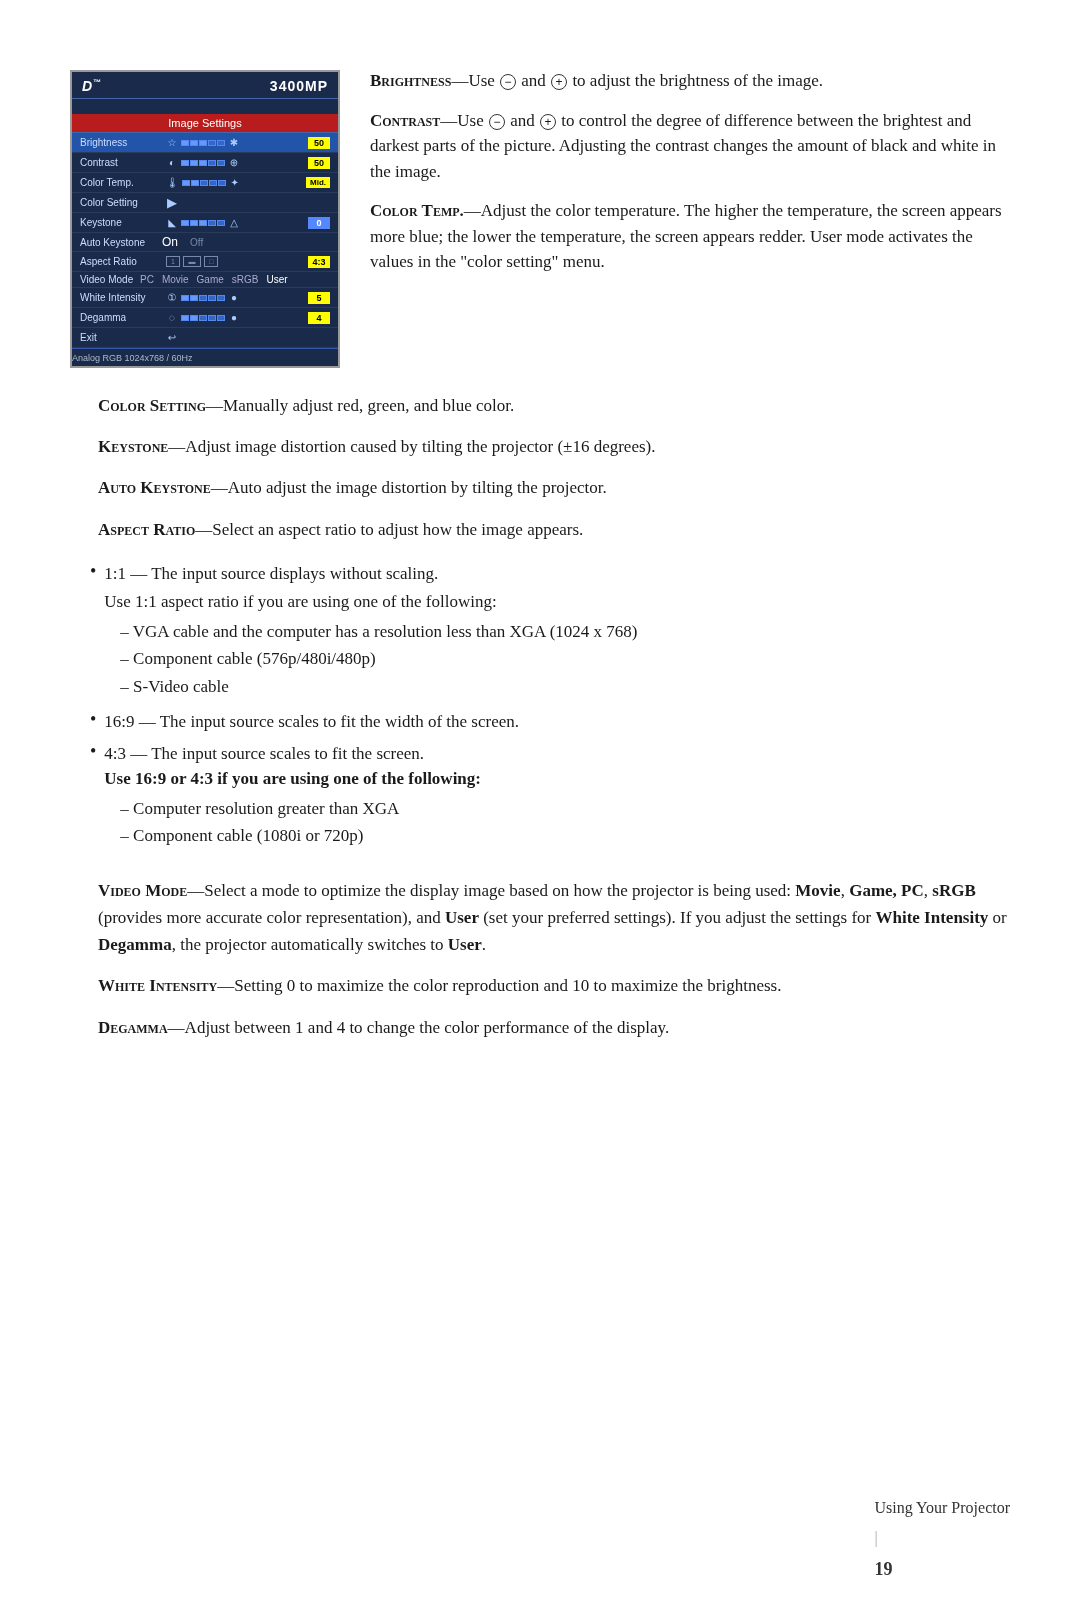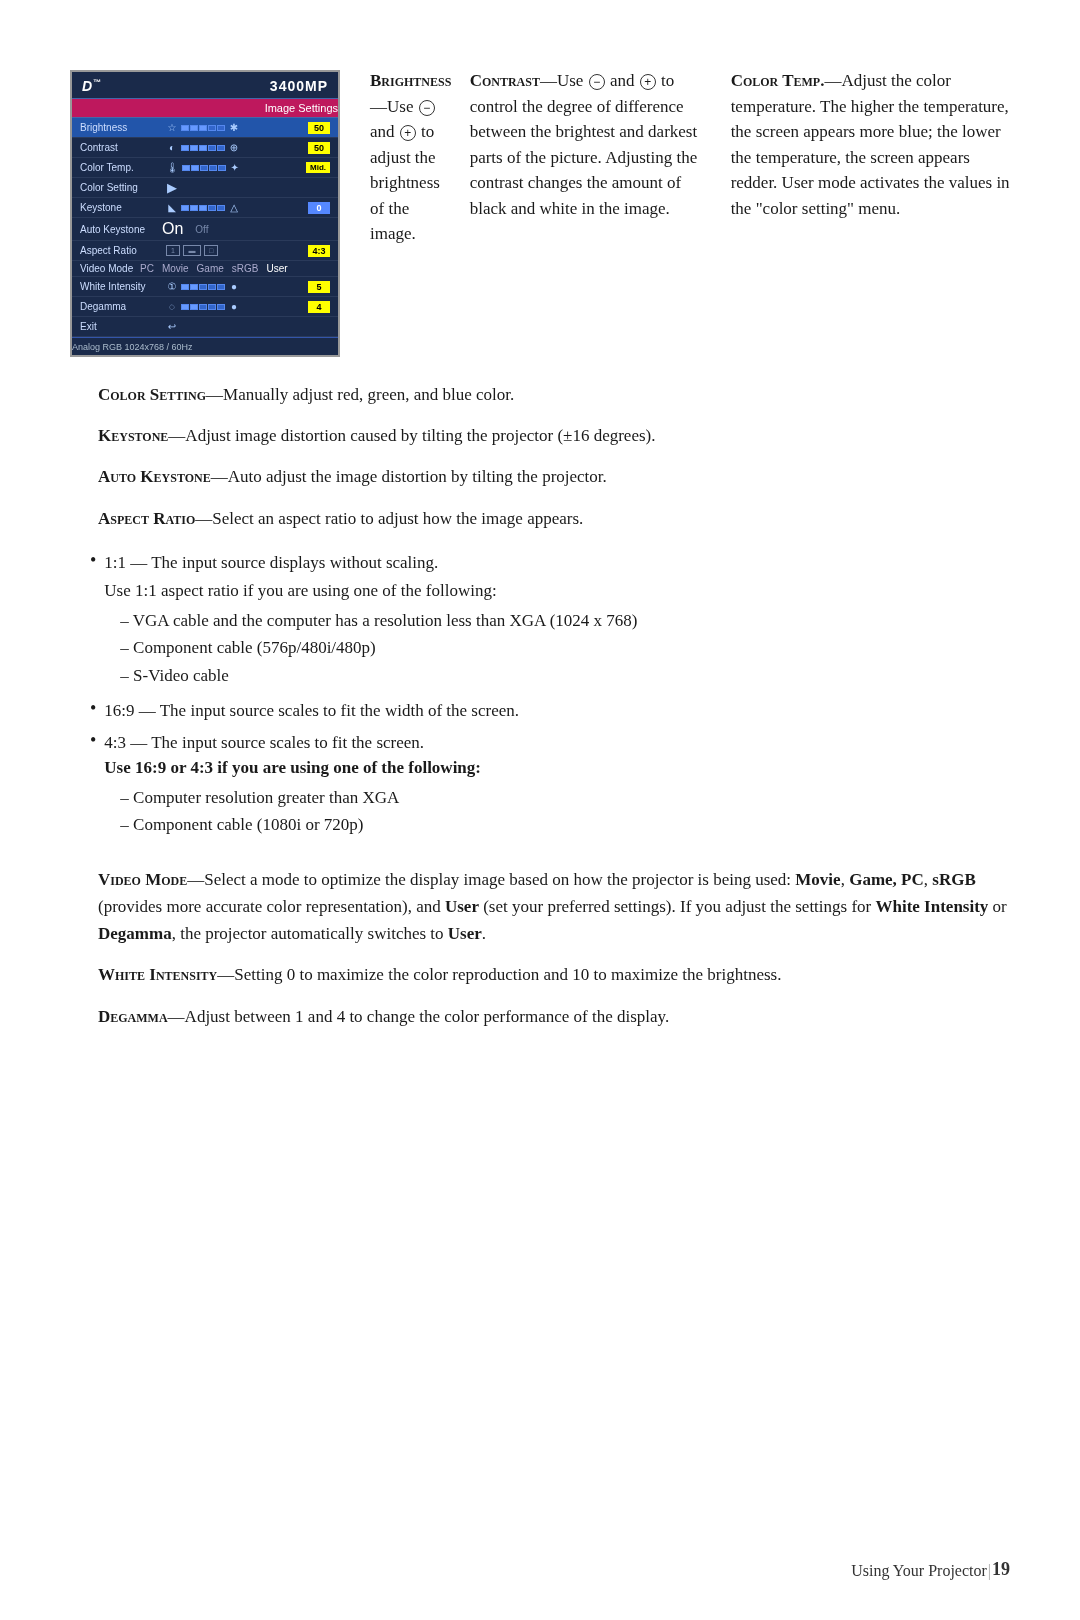--- a/index.html
+++ b/index.html
@@ -57,26 +57,27 @@
       font-style: italic;
       letter-spacing: 1px;
     }
     .osd-model {
       font-size: 14px;
       font-weight: bold;
       color: #ffffff;
       letter-spacing: 1px;
     }
     .osd-title {
-      text-align: right;
+      text-align: center;
       padding: 3px 0;
-      background: #be185d;
+      background: #b91c1c;
       font-size: 11px;
       color: #ffffff;
       border-bottom: 1px solid #4466aa;
+      margin-top: 15px;
     }
     .osd-row {
       display: flex;
       align-items: center;
       padding: 2px 8px;
       border-bottom: 1px solid #2a3a5a;
       min-height: 20px;
       gap: 4px;
     }
     .osd-row.selected {
@@ -156,28 +157,28 @@
       color: #aabbcc;
       border-top: 1px solid #3355aa;
     }
     .osd-autokeystone {
       display: flex;
       align-items: center;
       padding: 2px 8px;
       border-bottom: 1px solid #2a3a5a;
     }
     .osd-autokeystone .osd-label { min-width: 82px; }
-    .osd-ak-on { color: #ffffff; font-size: 16px; margin-right: 12px; }
+    .osd-ak-on { color: #ffffff; font-size: 12px; margin-right: 12px; }
     .osd-ak-off { color: #7788aa; font-size: 10px; }
 
     
     .osd-descriptions {
       flex: 1;
       display: flex;
-      flex-direction: row;
+      flex-direction: column;
       gap: 14px;
       padding-top: 8px;
     }
     .desc-block {
       line-height: 1.5;
     }
     .desc-term {
       font-variant: small-caps;
       font-weight: bold;
       font-size: 17px;
@@ -227,24 +228,25 @@
       content: "– ";
     }
     .bold { font-weight: bold; }
 
     
     .page-footer {
       position: absolute;
       bottom: 40px;
       right: 70px;
       display: flex;
-      align-items: flex-end;
-      gap: 1px;
+      align-items: flex-start;
+      gap: 12px;
       font-size: 16px;
       color: #333;
+      flex-direction: column;
     }
     .footer-divider {
       color: #aaa;
     }
     .footer-page {
       font-weight: bold;
       font-size: 18px;
     }
     .circle-icon {
       display: inline-flex;

